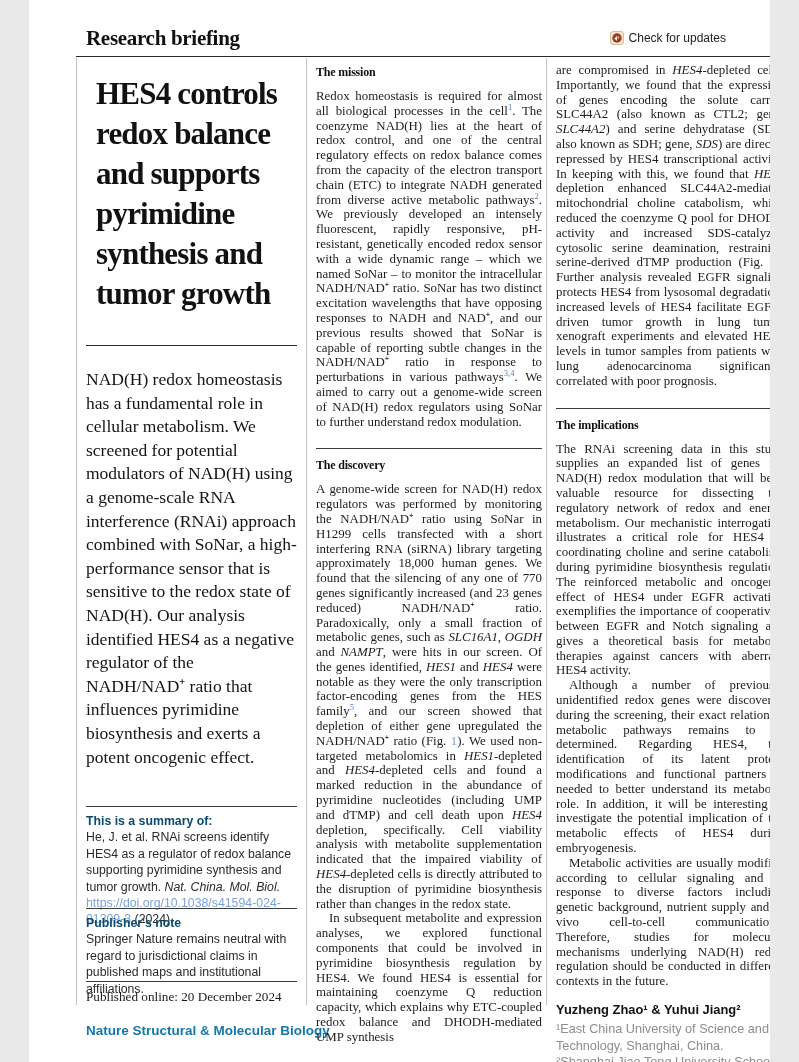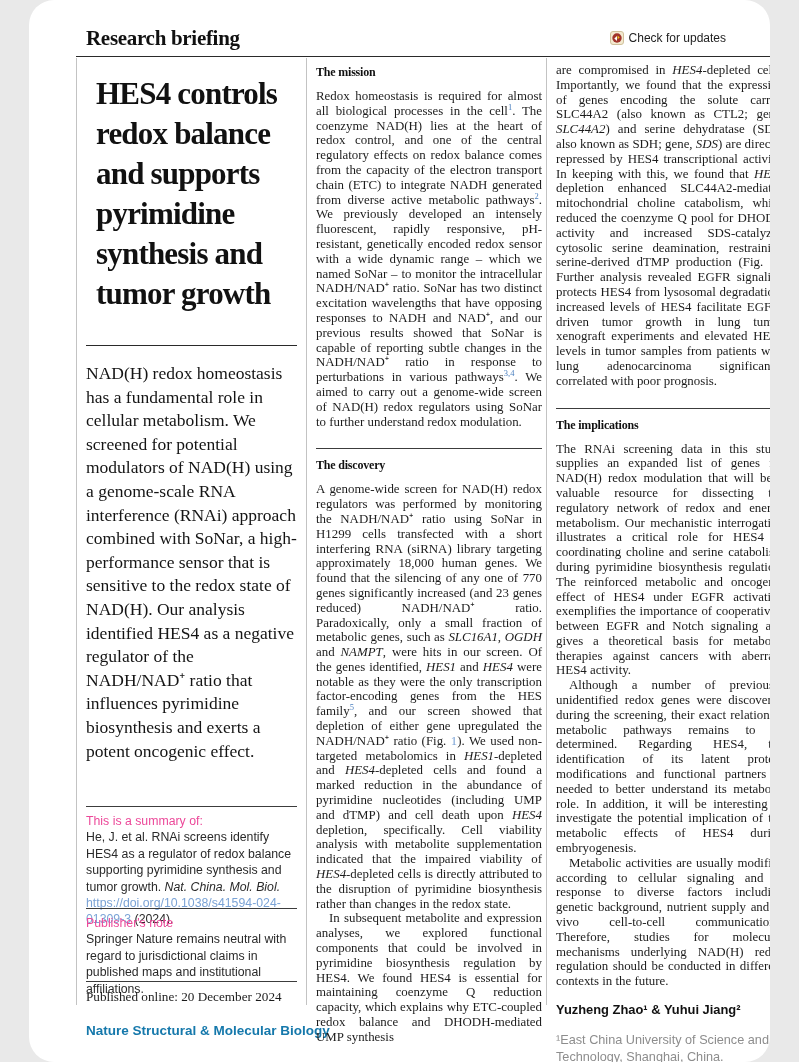--- a/index.html
+++ b/index.html
@@ -1,19 +1,19 @@
 <!DOCTYPE html>
 <html lang="en"><head>
 <meta charset="utf-8">
 <style>
   html,body { margin:0; padding:0; background:#e9e9e9; }
   .page {
     position:relative; width:741px; height:1062px; margin:0 auto;
     background:#ffffff; overflow:hidden;
-    font-family:"Liberation Serif", serif; color:#1b1b1b;border-radius:25px;
+    font-family:"Liberation Serif", serif; color:#1b1b1b;
   }
   
   .kicker {
     position:absolute; left:57px; top:26px;
     font-size:21px; font-weight:bold; letter-spacing:-0.3px; color:#111;
   }
   .check-updates {
     position:absolute; right:44px; top:31px;
     display:flex; align-items:flex-start; gap:5px;
     font-family:"Liberation Sans", sans-serif; font-size:12px; color:#222;
@@ -28,31 +28,31 @@
   .vl-0 { left:47px; } .vl-1 { left:277px; } .vl-2 { left:517px; }
 
   
   .col-left { position:absolute; left:57px; top:57px; width:211px; height:1000px; }
   .title {
     position:absolute; top:7px; left:0; margin:10px; width:211px;
     font-size:31px; line-height:40px; font-weight:bold; letter-spacing:-0.8px; color:#111;
   }
   .standfirst {
     position:absolute; top:288px; left:0; width:211px;
-    border-top:1px solid #2a2a2a; padding-top:16px;
+    border-top:1px solid #2a2a2a; padding-top:22px;
     font-size:17.5px; line-height:23.6px; color:#141414;
   }
   .side-block {
     position:absolute; left:0; width:211px;
     border-top:1px solid #3c3c3c; padding-top:6px;
     font-family:"Liberation Sans", sans-serif; font-size:12.3px; line-height:16.4px; color:#2a2a2a;
   }
   .blk-summary   { top:749px; }
   .blk-publisher { top:851px; }
-  .side-label { font-weight:normal; color:#ec4899; }
+  .side-label { font-weight:bold; color:#0c4a6e; }
   .blk-published {
     position:absolute; left:0; top:924px; width:211px;
     border-top:1px solid #3c3c3c; padding-top:7px;
     font-family:"Liberation Serif", serif; font-size:13.2px; color:#1b1b1b;
   }
   .journal-footer {
     position:absolute; left:0; top:966px; width:260px;
     font-family:"Liberation Sans", sans-serif; font-size:13.5px; font-weight:bold;
     color:#1578ab; cursor:pointer;
   }
@@ -67,21 +67,21 @@
   .col-body p, [data-bind-paras] p {
     margin:0; font-size:12.9px; line-height:14.8px; text-align:justify; color:#1c1c1c;
     hyphens:auto;
   }
   [data-bind-paras] p + p { text-indent:13px; }
   sup.ref { color:#4a7fbf; font-size:8.5px; line-height:0; cursor:pointer; }
   .link   { color:#7ba3d6; cursor:pointer; }
   i { font-style:italic; }
   
   .authors { margin-top:13px; font-family:"Liberation Sans", sans-serif; }
-  .author-names { font-size:12.9px; font-weight:bold; color:#111; margin-bottom:15px; }
+  .author-names { font-size:12.9px; font-weight:bold; color:#111; margin-bottom:4px; }
   .affiliations { font-size:12.7px; line-height:16.6px; color:#8d8d8d; }
 </style>
 </head>
 <body>
 
 <div class="page">
 
   <div class="kicker" data-bind="header.kicker">Research briefing</div>
 
   <div class="check-updates">

